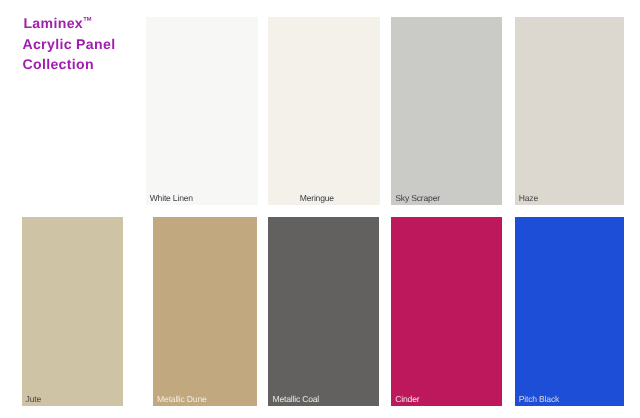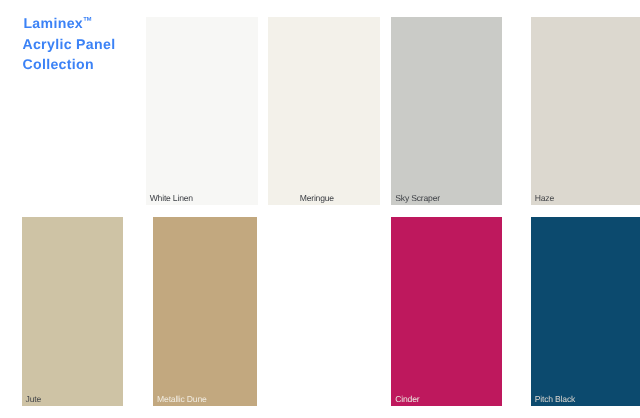--- a/index.html
+++ b/index.html
@@ -70,38 +70,38 @@
   }
   
   .r1 { top: 17.1px;  height: 187.5px; }
   .r2 { top: 217.3px; height: 188.4px; }
   .c0 { left: 21.5px;  width: 101px; }
   .c1 { left: 145.6px; width: 112.0px; text-align: right; }
   .c1b{ left: 153px; width: 104px; }
   .c2 { left: 267.6px; width: 112.0px; }
   .c2b{ left: 268.4px; width: 110.4px; }
   .c3 { left: 391.2px; width: 110.5px; }
-  .c4 { left: 514.7px; width: 109.3px; margin-left: 16px; }
+  .c4 { left: 514.7px; width: 109.3px; }
 
   .swatch-label {
     position: absolute;
     left: 4.1px;
     bottom: 1.5px;
     font-size: 8.6px;
     line-height: 9px;
     letter-spacing: -0.2px;
     white-space: nowrap;
   }
 </style>
 </head>
 <body>
 
 <div id="page" style="background-color: rgb(255, 255, 255);">
 
-  <div id="heading" style="color: #3b82f6;">
+  <div id="heading" style="color: #a21caf;">
     <div class="hl hl1"><span>Laminex</span><span class="tm">™</span></div>
     <div class="hl hl2">Acrylic Panel</div>
     <div class="hl hl3">Collection</div>
   </div>
 
   <div id="swatch-grid">
 
     <div class="swatch r1 c1" style="background-color: rgb(247, 247, 245);">
       <span class="swatch-label" style="color: rgb(63, 66, 71);">White Linen</span>
     </div>
@@ -114,22 +114,25 @@
     <div class="swatch r1 c4" style="background-color: rgb(220, 216, 207);">
       <span class="swatch-label" style="color: rgb(69, 71, 74);">Haze</span>
     </div>
 
     <div class="swatch r2 c0" style="background-color: rgb(206, 195, 165);">
       <span class="swatch-label" style="color: rgb(69, 71, 74);">Jute</span>
     </div>
     <div class="swatch r2 c1b" style="background-color: rgb(194, 168, 127);">
       <span class="swatch-label" style="color: rgb(240, 235, 224);">Metallic Dune</span>
     </div>
+    <div class="swatch r2 c2b" style="background-color: rgb(99, 97, 96);">
+      <span class="swatch-label" style="color: rgb(233, 230, 223);">Metallic Coal</span>
+    </div>
     <div class="swatch r2 c3" style="background-color: #be185d;">
       <span class="swatch-label" style="color: rgb(233, 230, 223);">Cinder</span>
     </div>
-    <div class="swatch r2 c4" style="background-color: #0c4a6e; padding-left: 12px;">
+    <div class="swatch r2 c4" style="background-color: #1d4ed8;">
       <span class="swatch-label" style="color: rgb(216, 213, 207);">Pitch Black</span>
     </div>
 
   </div>
 
 </div>
 
 </body></html>

